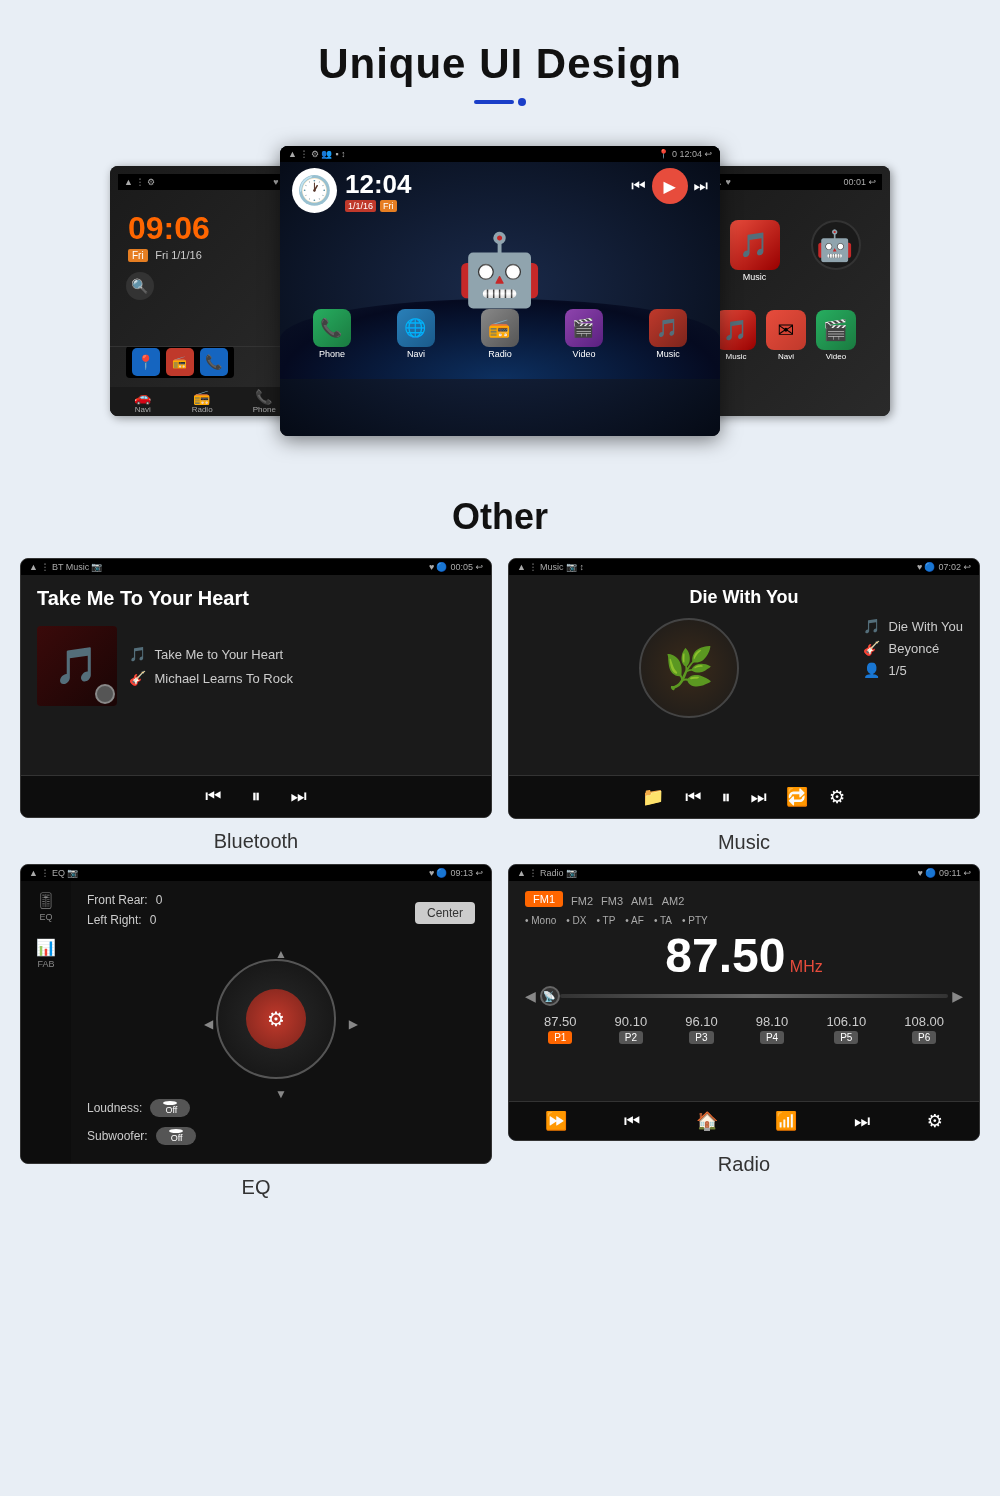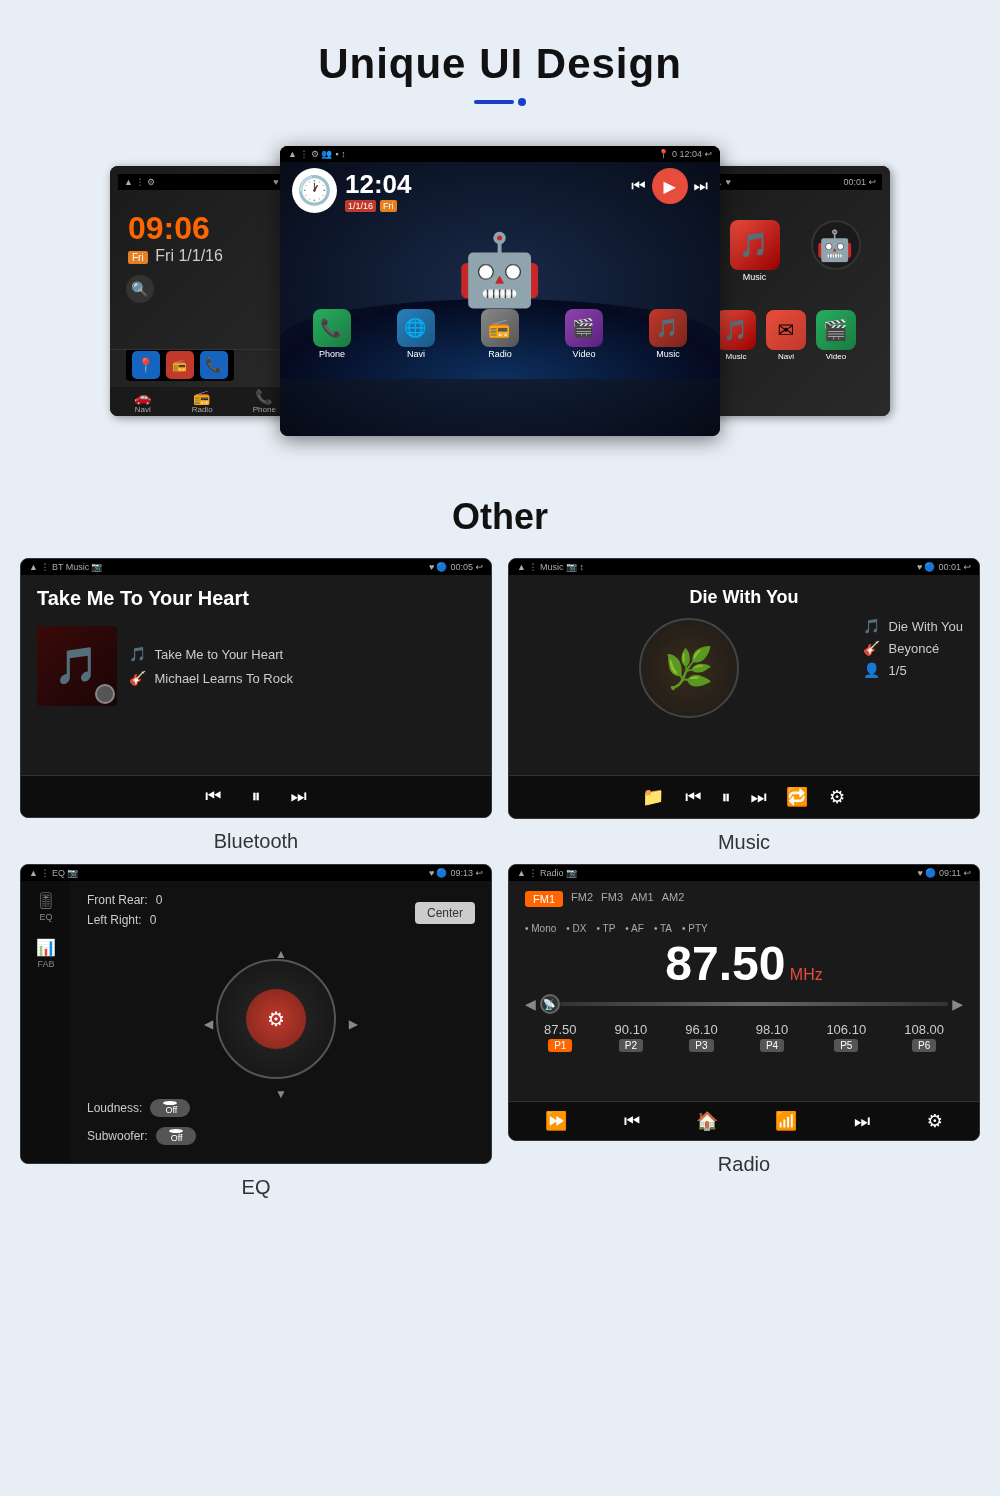--- a/index.html
+++ b/index.html
@@ -488,22 +488,22 @@
 
     .radio-content {
       background: #1a1a1a;
       padding: 10px 16px;
       min-height: 220px;
     }
 
     .radio-modes {
       display: flex;
       gap: 8px;
-      align-items: flex-start;
-      margin-bottom: 16px;
+      align-items: flex-end;
+      margin-bottom: 8px;
       flex-wrap: wrap;
     }
 
     .radio-mode-btn {
       background: #ff6600;
       color: white;
       border: none;
       border-radius: 3px;
       padding: 2px 8px;
       font-size: 11px;
@@ -624,21 +624,21 @@
 
     <div class="side-screen">
       <div class="left-screen-content">
         <div style="background:#000;display:flex;justify-content:space-between;padding:3px 6px;font-size:9px;color:#aaa;">
           <span>▲ ⋮ ⚙</span>
           <span>♥ 0</span>
         </div>
         <div class="left-time">09:06</div>
         <div class="left-date" style="color:#e67e22;font-size:13px;padding-left:10px;">
           <span style="background:#e67e22;color:white;padding:1px 4px;border-radius:2px;font-size:10px;">Fri</span>
-          <span style="color:#ccc;font-size:16px;margin-left:4px;">Fri 1/1/16</span>
+          <span style="color:#ccc;font-size:11px;margin-left:4px;">Fri 1/1/16</span>
         </div>
         <div style="margin-top:10px;padding-left:8px;">
           <div style="width:28px;height:28px;border-radius:50%;background:#333;display:flex;align-items:center;justify-content:center;color:#aaa;font-size:14px;">🔍</div>
         </div>
         <div class="left-icons-row">
           <div style="width:100%;height:1px;background:#333;position:absolute;left:0;"></div>
           <div style="background:#000;border-radius:4px;padding:2px 6px;display:flex;gap:6px;align-items:center;margin-top:0px;">
             <div style="width:28px;height:28px;border-radius:5px;background:#1565c0;display:flex;align-items:center;justify-content:center;font-size:14px;">📍</div>
             <div style="width:28px;height:28px;border-radius:5px;background:#c0392b;display:flex;align-items:center;justify-content:center;font-size:12px;color:white;">📻</div>
             <div style="width:28px;height:28px;border-radius:5px;background:#1565c0;display:flex;align-items:center;justify-content:center;font-size:14px;">📞</div>
@@ -794,21 +794,21 @@
           <span class="ctrl-btn">⏭</span>
         </div>
       </div>
       <div class="panel-label">Bluetooth</div>
     </div>
 
     <div class="panel-container">
       <div class="music-panel">
         <div class="panel-status-bar">
           <span>▲  ⋮  Music 📷 ↕</span>
-          <span>♥ 🔵  00:01  ↩</span>
+          <span>♥ 🔵  07:02  ↩</span>
         </div>
         <div class="music-content">
           <div class="music-title">Die With You</div>
           <div class="music-info-layout">
             <div class="music-album-art">
               <span style="font-size:40px;">🌿</span>
             </div>
             <div class="music-info-text">
               <div class="track-info-row">
                 <span class="track-icon">🎵</span>

